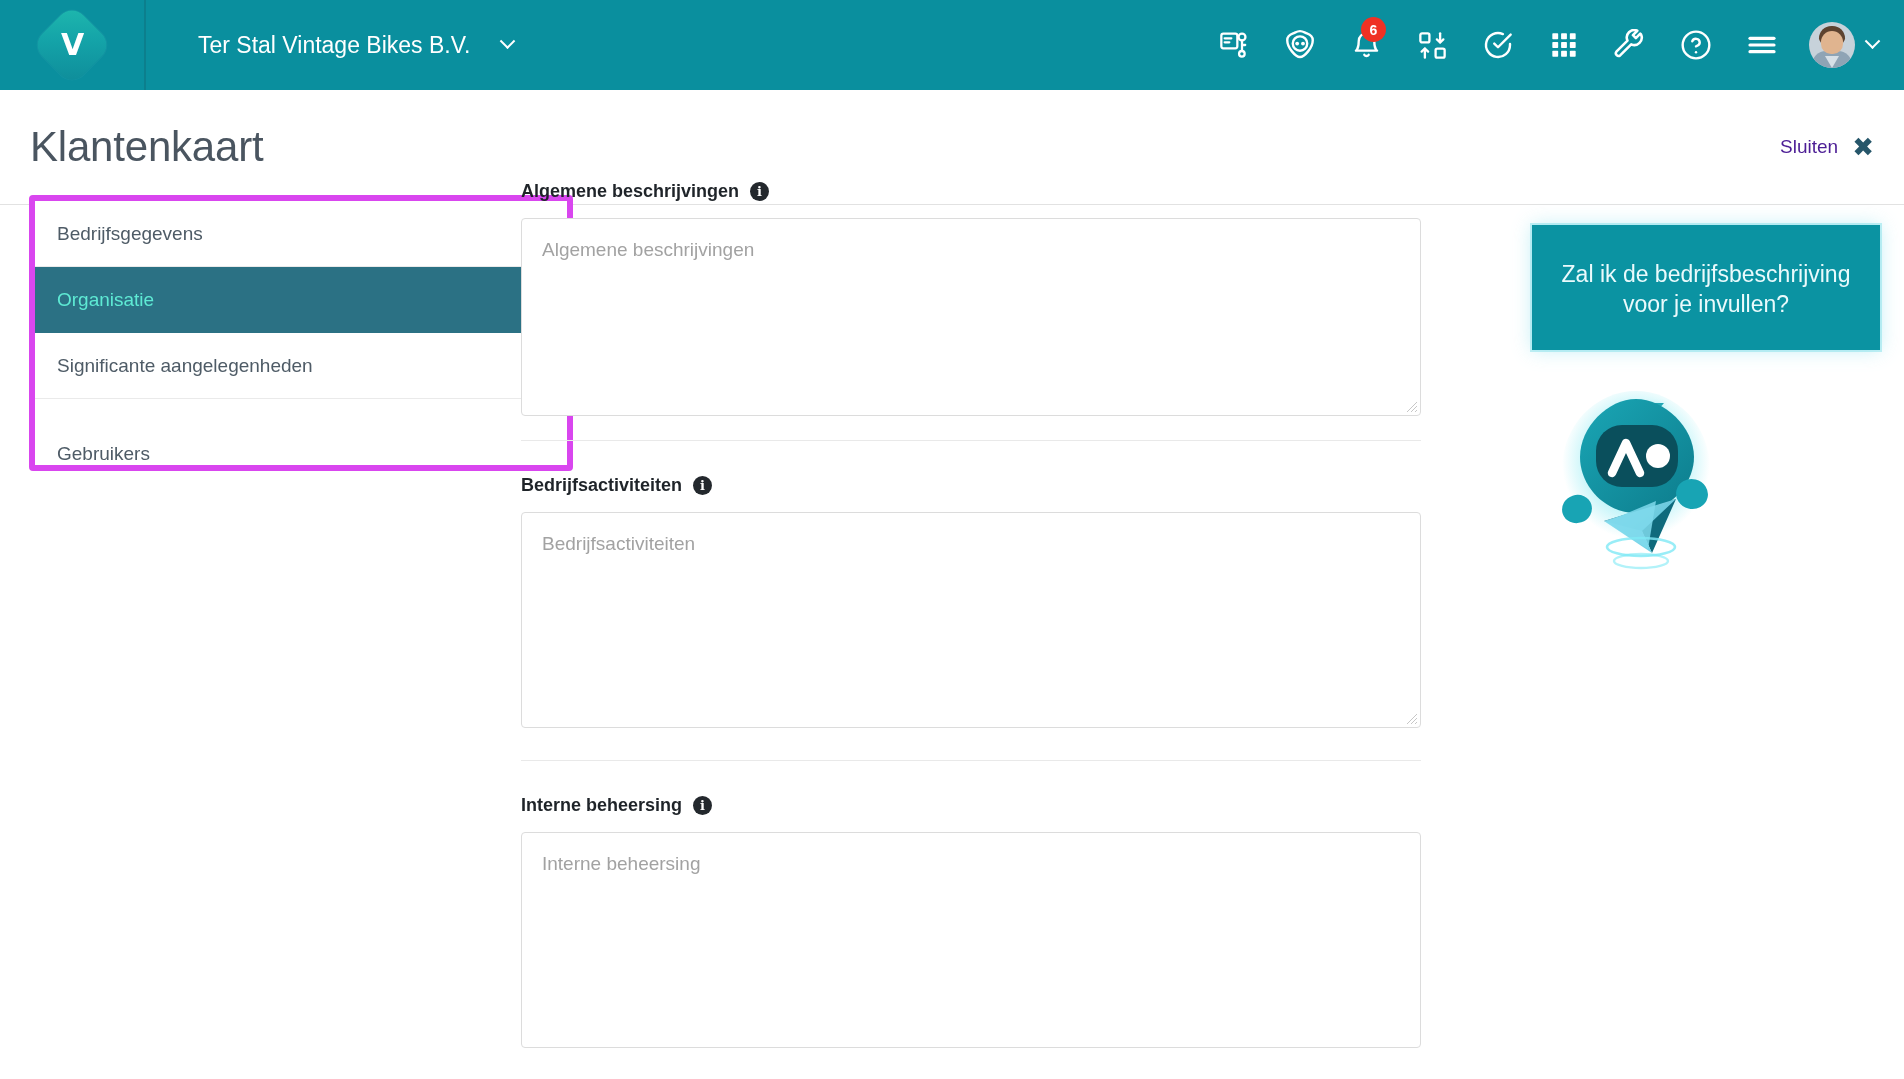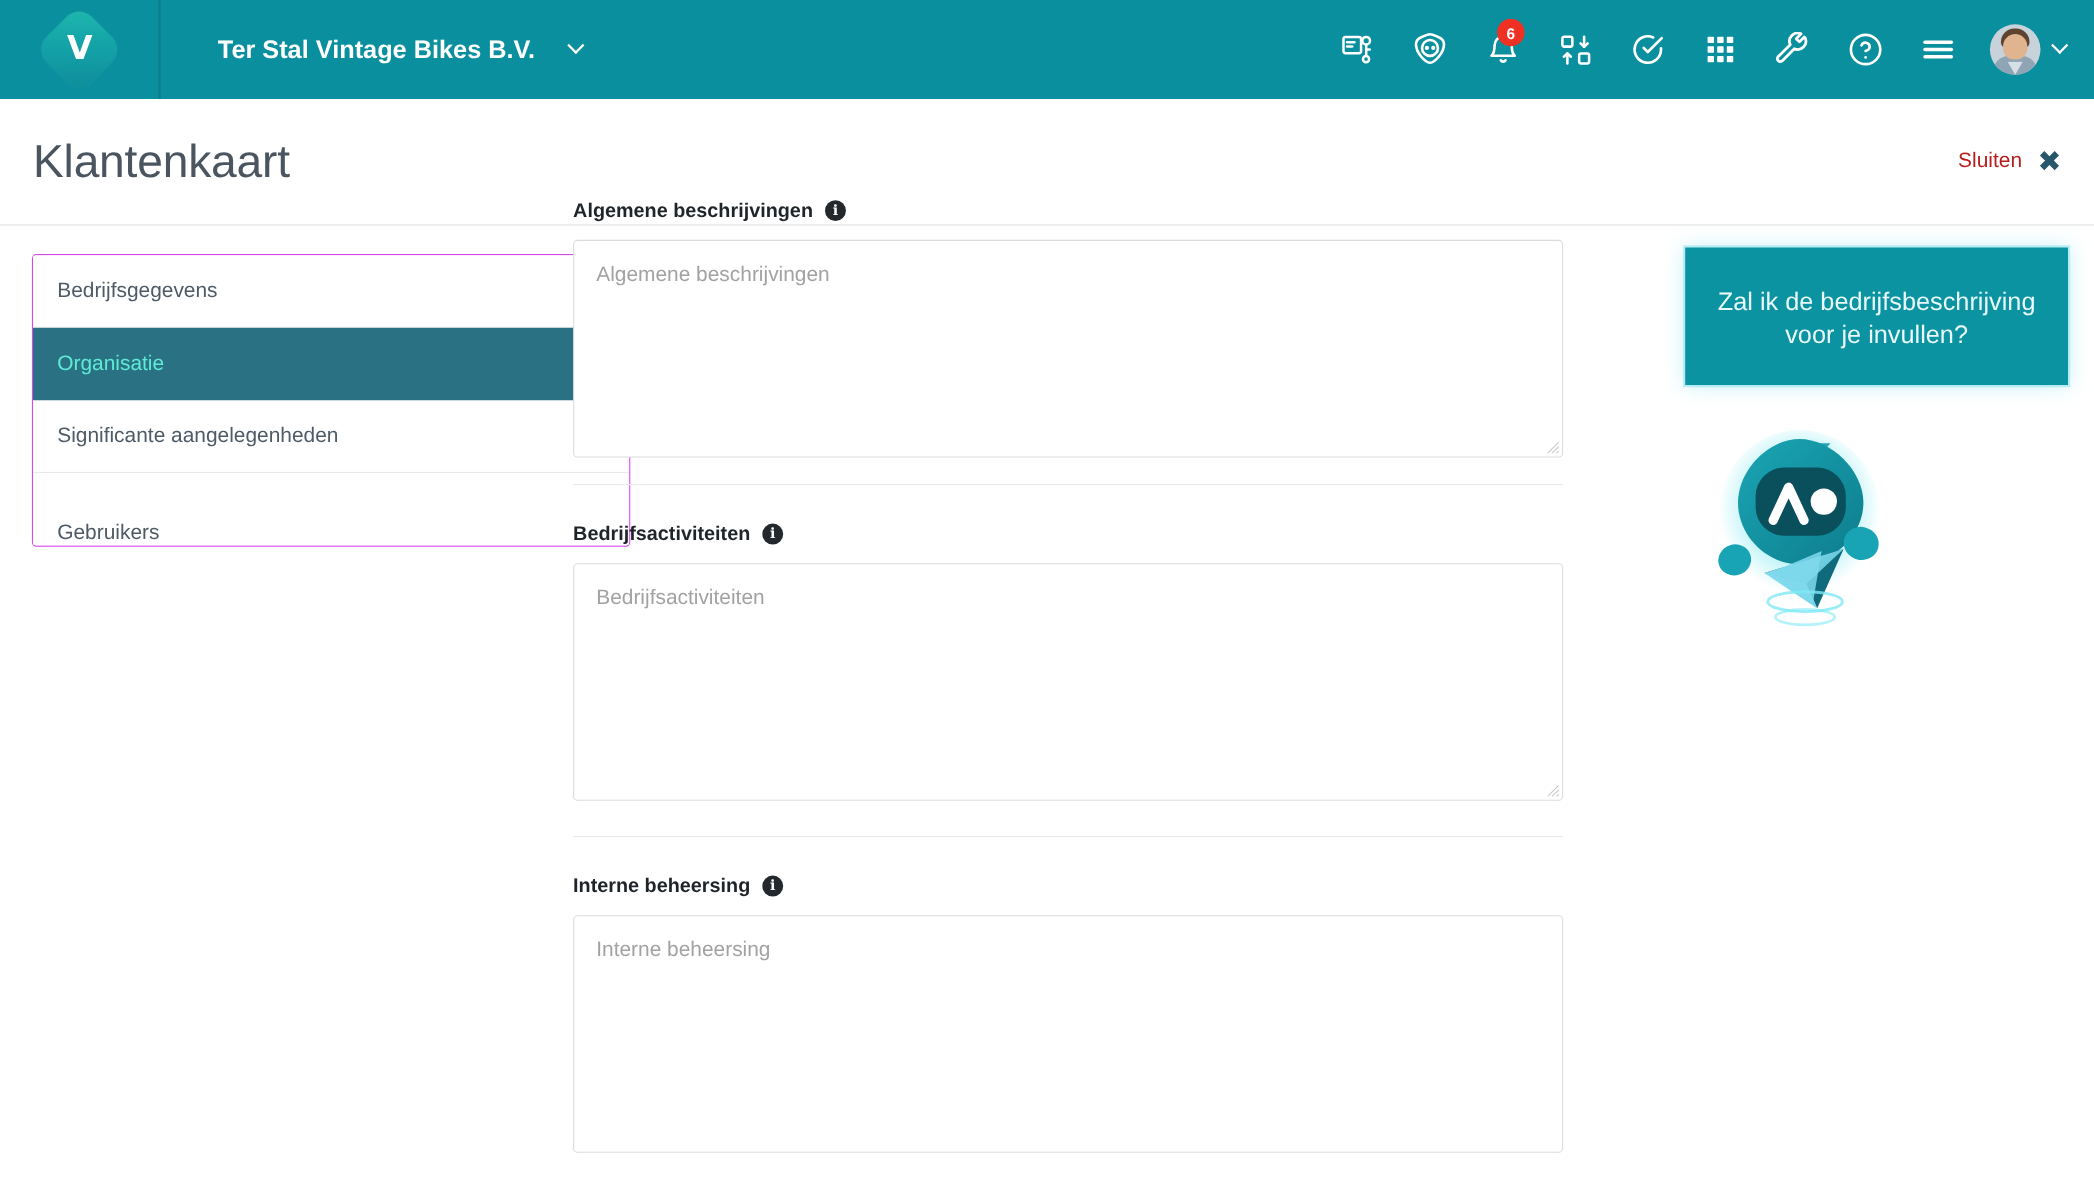--- a/index.html
+++ b/index.html
@@ -44,21 +44,21 @@
     font-weight: bold;
     line-height: 1;
     font-family: "DejaVu Sans", sans-serif;
     letter-spacing: -1px;
     margin-top: -1px;
   }
   .org-name {
     margin-left: 52px;
     color: #ffffff;
     font-size: 23px;
-    font-weight: 700;
+    font-weight: 400;
     display: flex;
     align-items: center;
     gap: 32px;
     cursor: pointer;
     white-space: nowrap;
   }
   .chev {
     display: inline-block;
     width: 11px; height: 11px;
     border-right: 2.2px solid #ffffff;
@@ -125,42 +125,41 @@
     font-weight: 300;
     color: #4a5560;
     letter-spacing: -0.2px;
   }
   .close-btn {
     margin-left: auto;
     margin-right: 30px;
     display: flex; align-items: center; gap: 14px;
     cursor: pointer;
   }
-  .close-label { font-size: 19px; color: #b91c1c; }
+  .close-label { font-size: 19px; color: #4c1d95; }
   .close-x {
     color: #26566a;
     font-size: 26px;
     font-weight: bold;
     line-height: 1;
     font-family: "DejaVu Sans", sans-serif;
   }
 
   
   .body-wrap { position: absolute; top: 181px; left: 0; width: 1904px; height: 898px; }
 
   
   .sidebar {
     position: absolute;
     left: 29px; top: 14px;
     width: 544px;
     background: #fff;
-    border: 1px solid #d946ef;
+    border: 6px solid #d946ef;
     border-radius: 4px;
     overflow: hidden;
-    margin-top: 36px;
   }
   .side-item {
     height: 66px;
     display: flex; align-items: center;
     padding-left: 22px;
     font-size: 19px;
     color: #4e5b66;
     border-bottom: 1px solid #eaeaea;
     cursor: pointer;
     background: #fff;

